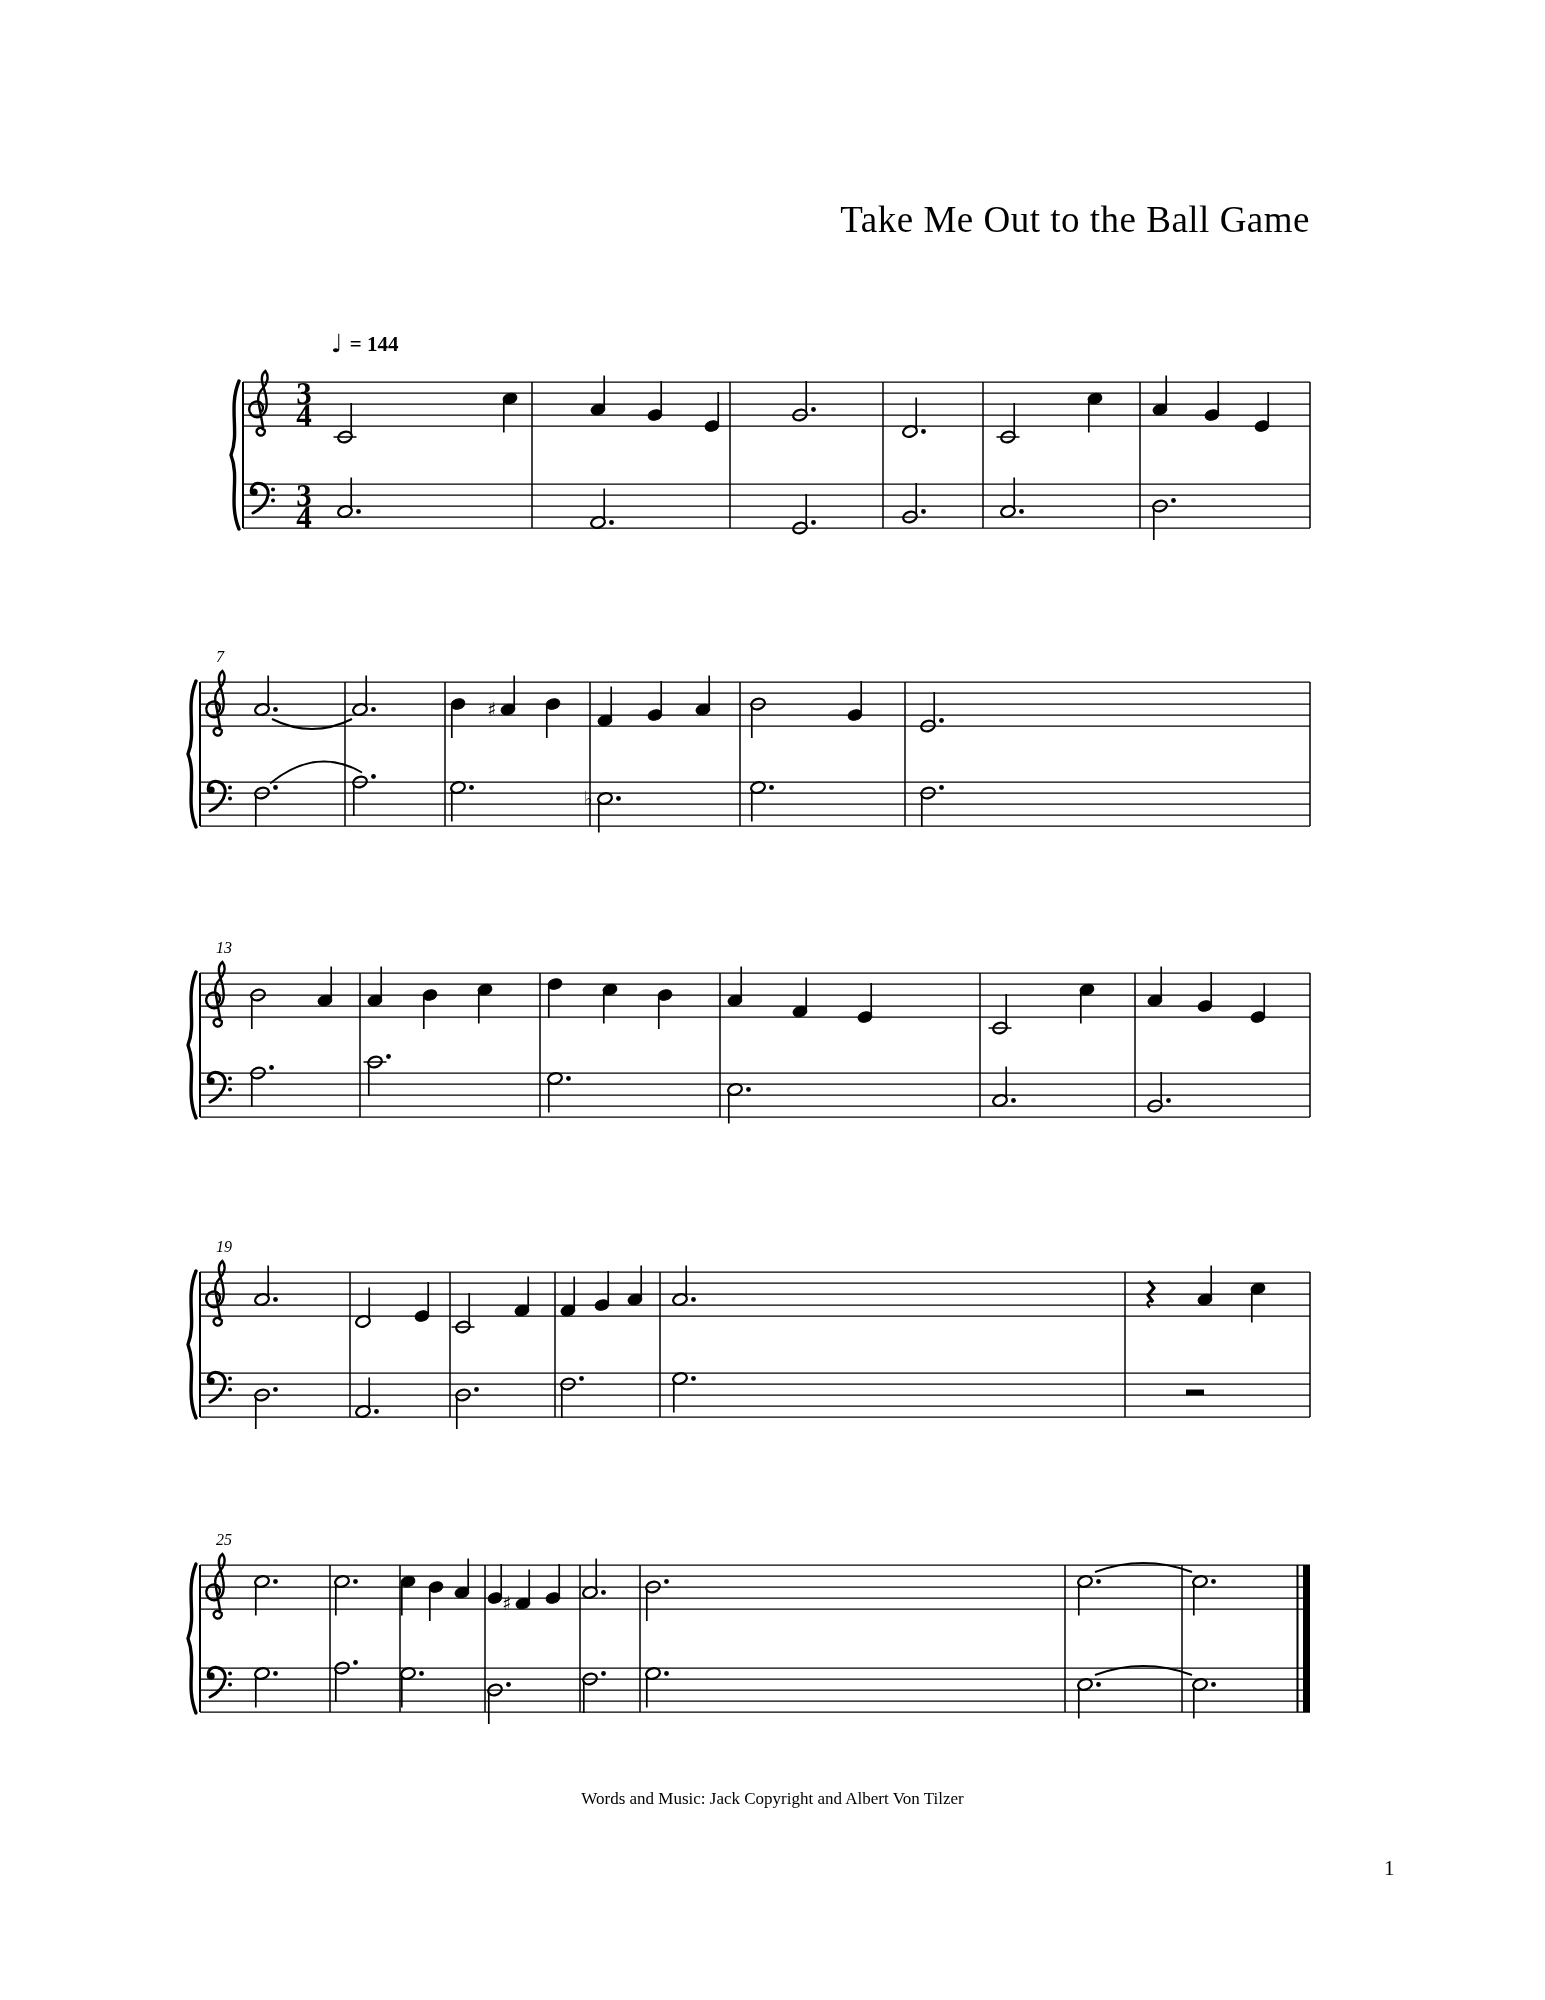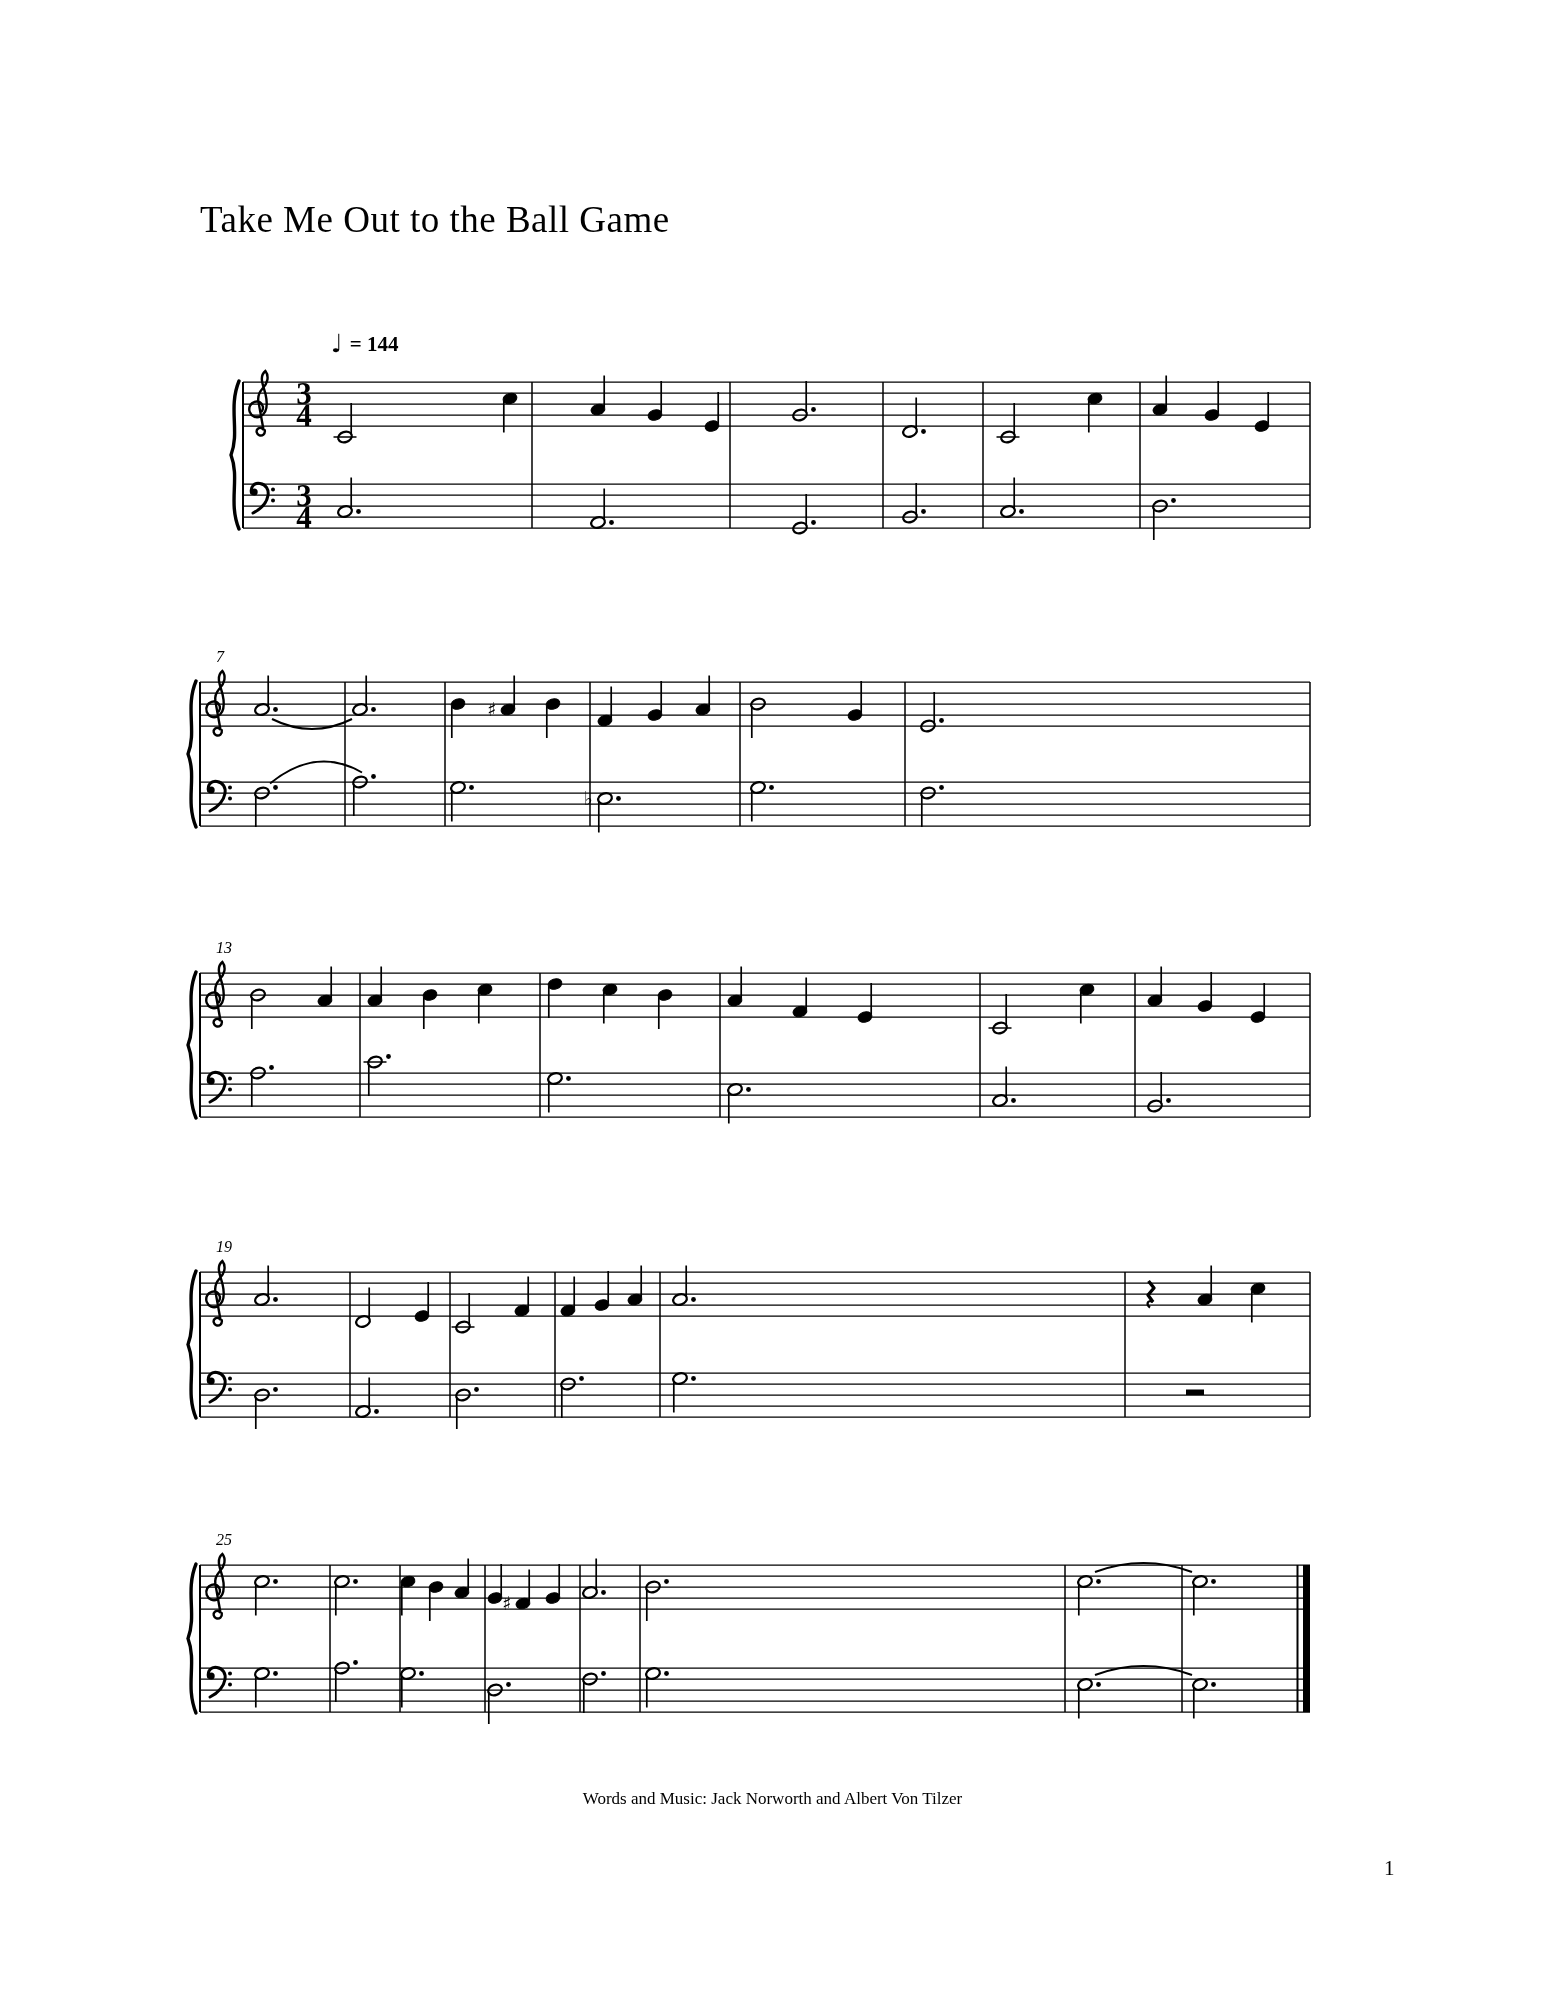--- a/index.html
+++ b/index.html
@@ -1,21 +1,21 @@
 <!DOCTYPE html>
 <html><head>
 <meta charset="utf-8">
 <style>
   html,body{margin:0;padding:0;background:#e8e8e8;}
   .page{
     position:relative;width:1545px;height:2000px;background:#ffffff;
     font-family:"Liberation Serif", serif;color:#000;overflow:hidden;margin:0 auto;
   }
   .title{
-    position:absolute;left:200px;top:198px;width:1110px;text-align:left;
+    position:absolute;left:200px;top:198px;width:1110px;text-align:right;
     font-size:37px;font-weight:400;letter-spacing:.5px;
   }
   .tempo{
     position:absolute;left:331px;top:328px;font-weight:bold;font-size:21px;
     display:flex;align-items:baseline;gap:7px;
   }
   .tempo .glyph{font-family:"DejaVu Sans",sans-serif;font-size:25px;font-weight:bold;position:relative;top:1px;}
   .score-svg{position:absolute;left:0;top:0;}
   .credits{
     position:absolute;left:0;top:1786px;width:1545px;text-align:center;
@@ -642,16 +642,16 @@
         <g>
           <ellipse cx="1200" cy="1684.5" rx="7" ry="5.1" transform="rotate(-18 1200 1684.5)" fill="none" stroke="#000000" stroke-width="2.2"></ellipse>
           <line x1="1193.8" y1="1687" x2="1193.8" y2="1718.5" stroke="#000000" stroke-width="1.7"></line>
           <circle cx="1213.5" cy="1684.5" r="2.4" fill="#000000"></circle>
         </g>
         <path d="M 1095 1572 Q 1143.5 1554 1192 1572" fill="none" stroke="#000000" stroke-width="2"></path>
         <path d="M 1095 1675 Q 1143.5 1657 1192 1675" fill="none" stroke="#000000" stroke-width="2"></path>
       </g>
     </svg>
   <div class="credits">
-    <div>Words and Music: Jack Norworth and Albert Von Tilzer</div>
+    <div>Words and Music: Jack Copyright and Albert Von Tilzer</div>
   </div>
   <div class="page-number">1</div>
 </div>
 
 </body></html>

